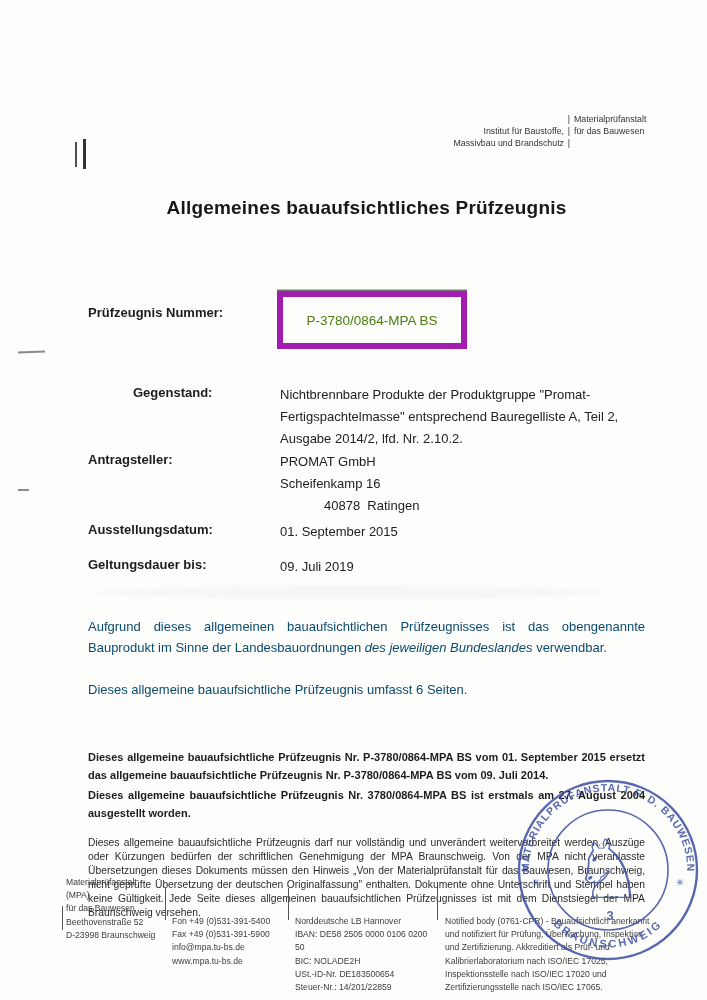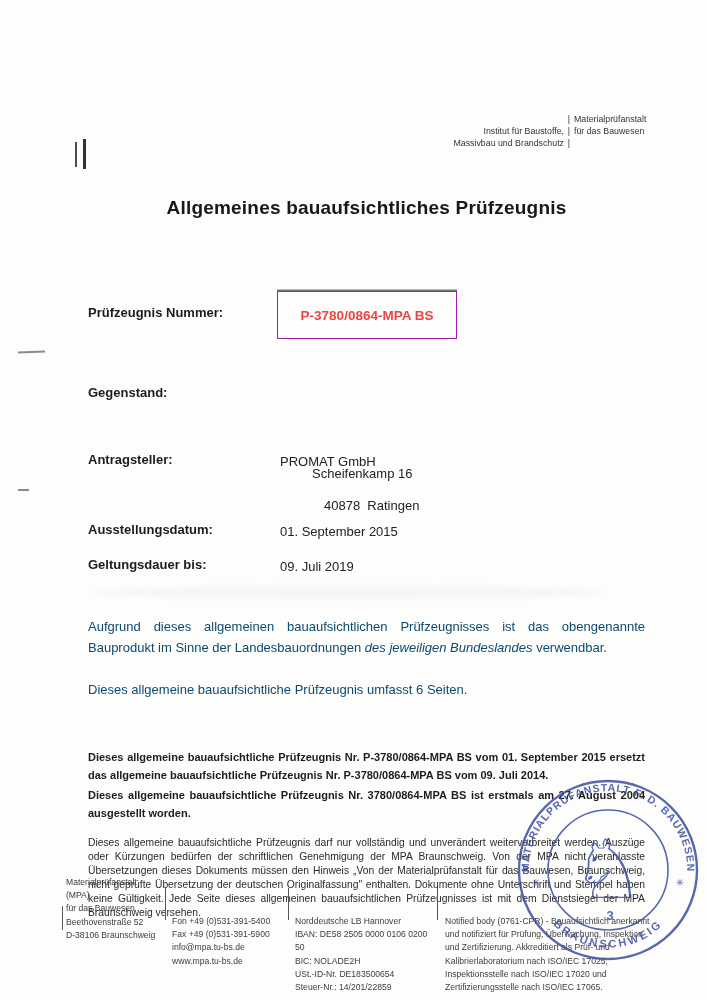--- a/index.html
+++ b/index.html
@@ -23,23 +23,23 @@
   .foldmark{position:absolute;background:#4b5050;}
   .dash{position:absolute;background:#8a8a8a;}
   .smudge{position:absolute;left:95px;top:586px;width:510px;height:13px;background:#9a9a96;opacity:.07;border-radius:50%;filter:blur(2px);}
   
   .title{position:absolute;left:88px;top:197px;width:557px;text-align:center;
          font-size:19px;font-weight:bold;letter-spacing:.2px;color:#181818;}
   
   .label{position:absolute;left:88px;font-size:13px;font-weight:bold;color:#1c1c1c;text-align:center;}
   .value{position:absolute;left:280px;font-size:13px;line-height:22px;color:#222;}
   .numbox{position:absolute;left:277px;top:291px;width:178px;height:46px;
-          border:1px solid #a21caf;box-shadow:0 -1.5px 0 #777;
+          border:6px solid #a21caf;box-shadow:0 -1.5px 0 #777;
           display:flex;align-items:center;justify-content:center;
-          font-size:13.5px;color:#ef4444;background:#fdfdfc;font-weight:bold;}
+          font-size:13.5px;color:#4d7c0f;background:#fdfdfc;}
   .pre{white-space:pre-wrap;}
   
   .para{position:absolute;left:88px;width:557px;font-size:13px;line-height:21px;
         text-align:justify;color:#0c4a6e;}
   .para-bold{position:absolute;left:88px;width:557px;font-size:11px;line-height:17.5px;
         font-weight:bold;text-align:justify;color:#1c1c1c;}
   .legal{position:absolute;left:88px;top:836px;width:557px;font-size:10.3px;line-height:13.9px;
         text-align:justify;color:#2a2a2a;}
   
   .fcol{position:absolute;font-size:8.6px;line-height:13.2px;color:#3d3d3d;}
@@ -75,25 +75,26 @@
   <div class="foldmark" style="left:83px;top:139px;width:2.5px;height:30px;background:#2e3434;"></div>
   <div class="dash" style="left:18px;top:351px;width:27px;height:1.6px;transform:rotate(-2deg);"></div>
   <div class="dash" style="left:18px;top:489px;width:11px;height:1.6px;"></div>
   <div class="smudge"></div>
 
   <div class="title">Allgemeines bauaufsichtliches Prüfzeugnis</div>
 
   <div class="label" style="top:305px;">Prüfzeugnis Nummer:</div>
   <div class="numbox">P-3780/0864-MPA BS</div>
 
-  <div class="label" style="top:385px;">Gegenstand:</div>
+  <div class="label" style="top:385px;margin-left:45px;">Gegenstand:</div>
+  <div class="value" style="top:384px;width:370px;">Nichtbrennbare Produkte der Produktgruppe "Promat-Fertigspachtelmasse" entsprechend Bauregelliste A, Teil 2, Ausgabe 2014/2, lfd. Nr. 2.10.2.</div>
 
   <div class="label" style="top:452px;">Antragsteller:</div>
   <div class="value pre" style="top:451px;">PROMAT GmbH</div>
-  <div class="value pre" style="top:463px;margin-left:32px;">Scheifenkamp 16</div>
+  <div class="value pre" style="top:473px;">Scheifenkamp 16</div>
   <div class="value pre" style="top:495px;margin-left:44px;">40878  Ratingen</div>
 
   <div class="label" style="top:522px;">Ausstellungsdatum:</div>
   <div class="value" style="top:521px;">01. September 2015</div>
 
   <div class="label" style="top:557px;">Geltungsdauer bis:</div>
   <div class="value" style="top:556px;">09. Juli 2019</div>
 
   <div class="para" style="top:616px;"><span>Aufgrund dieses allgemeinen bauaufsichtlichen Prüfzeugnisses ist das obengenannte Bauprodukt im Sinne der Landesbauordnungen </span><i>des jeweiligen Bundeslandes</i><span> verwendbar.</span></div>
 
@@ -106,21 +107,21 @@
 
   <div class="fdiv" style="left:62px;top:906px;height:24px;"></div>
   <div class="fdiv" style="left:165px;top:888px;height:32px;"></div>
   <div class="fdiv" style="left:288px;top:888px;height:32px;"></div>
   <div class="fdiv" style="left:437px;top:888px;height:32px;"></div>
 
   <div class="fcol" style="left:66px;top:876px;width:96px;">
     <div>Materialprüfanstalt (MPA)</div>
     <div>für das Bauwesen</div>
     <div>Beethovenstraße 52</div>
-    <div>D-38106 Braunschweig</div>
+    <div>D-23998 Braunschweig</div>
   </div>
   <div class="fcol" style="left:172px;top:915px;width:112px;">
     <div>Fon +49 (0)531-391-5400</div>
     <div>Fax +49 (0)531-391-5900</div>
     <div>info@mpa.tu-bs.de</div>
     <div>www.mpa.tu-bs.de</div>
   </div>
   <div class="fcol" style="left:295px;top:915px;width:138px;">
     <div>Norddeutsche LB Hannover</div>
     <div>IBAN: DE58 2505 0000 0106 0200 50</div>

